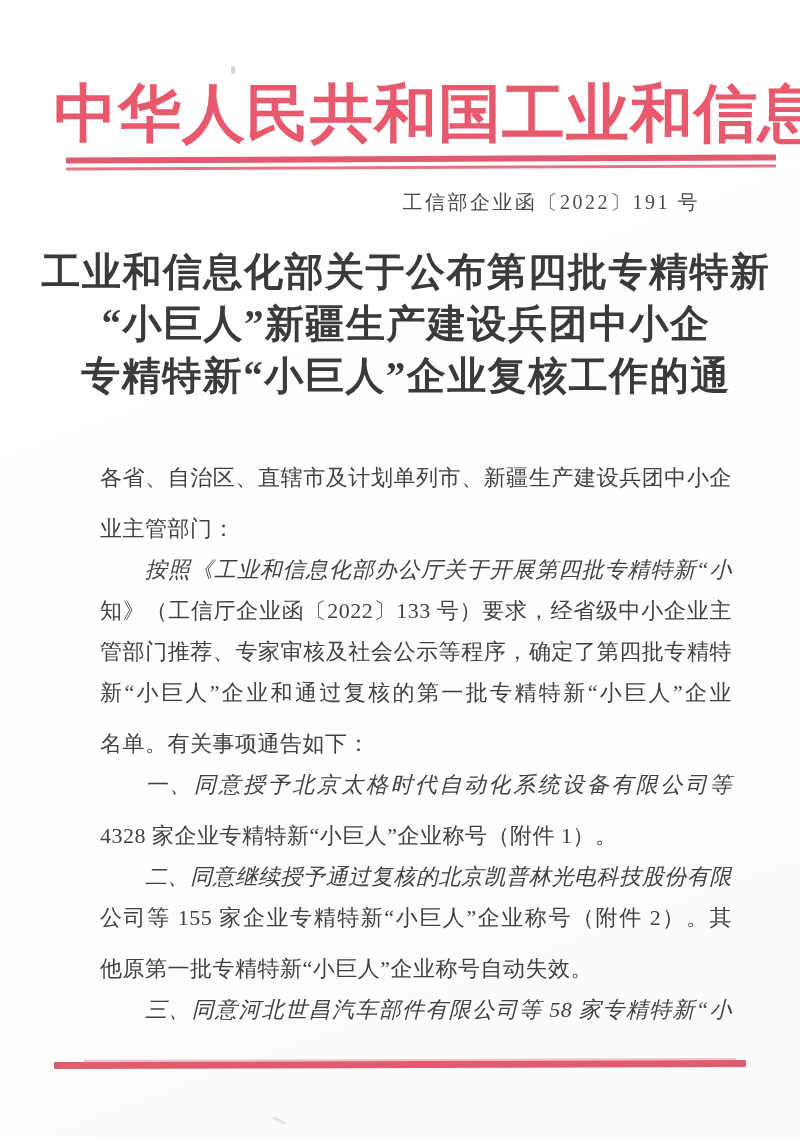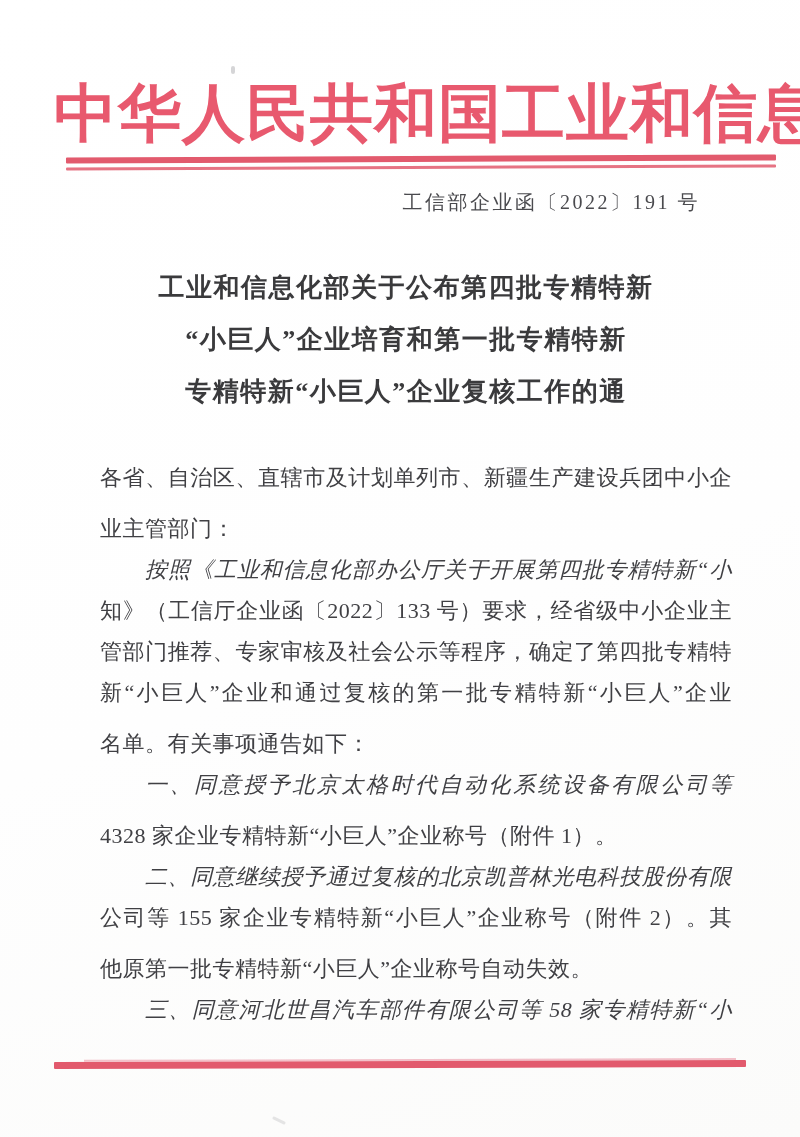--- a/index.html
+++ b/index.html
@@ -58,25 +58,25 @@
     right: 100px;
     font-size: 20px;
     letter-spacing: 2.5px;
     line-height: 28px;
     color: var(--doc-number-text, #4a4a4e);
     white-space: nowrap;
   }
   
   .notice-title {
     position: absolute;
-    top: 262px;
+    top: 246px;
     left: 0;
     right: 0;
     text-align: center;
-    font-size: 26px;
+    font-size: 39px;
     font-weight: 700;
     line-height: 52px;
     letter-spacing: 1.5px;
     color: var(--title-text, #3a3a3c);
   }
   .notice-title .t-line { padding-left: 12px; }
   
   .body-text {
     position: absolute;
     top: 457px;
@@ -155,21 +155,21 @@
 
   <div class="header-rules">
     <div class="rule-thick"></div>
     <div class="rule-thin"></div>
   </div>
 
   <div class="doc-number">工信部企业函〔2022〕191 号</div>
 
   <div class="notice-title">
     <div class="t-line">工业和信息化部关于公布第四批专精特新</div>
-    <div class="t-line">“小巨人”企业培育和第一批专精特新</div>
+    <div class="t-line">“小巨人”新疆生产建设兵团中小企</div>
     <div class="t-line">专精特新“小巨人”企业复核工作的通</div>
   </div>
 
   <div class="body-text">
     <div class="b-line">各省、自治区、直辖市及计划单列市、新疆生产建设兵团中小企</div>
     <div class="b-line short">业主管部门：</div>
     <div class="b-line indent">按照《工业和信息化部办公厅关于开展第四批专精特新“小</div>
     <div class="b-line">知》（工信厅企业函〔2022〕133 号）要求，经省级中小企业主</div>
     <div class="b-line">管部门推荐、专家审核及社会公示等程序，确定了第四批专精特</div>
     <div class="b-line">新“小巨人”企业和通过复核的第一批专精特新“小巨人”企业</div>

